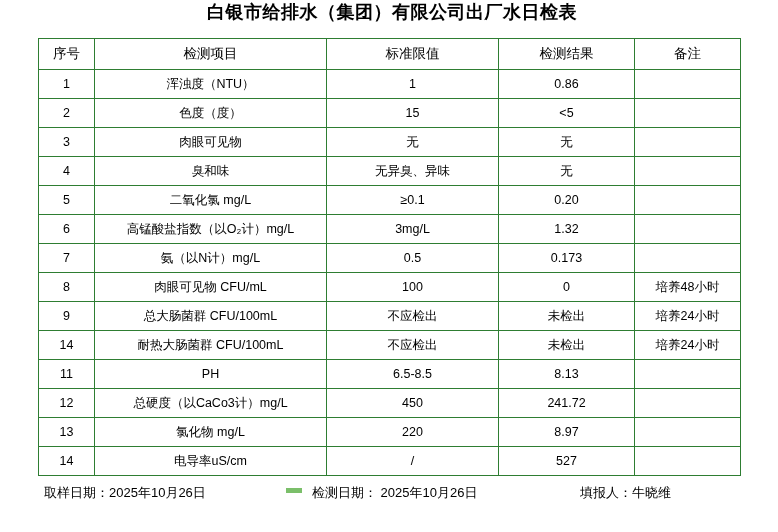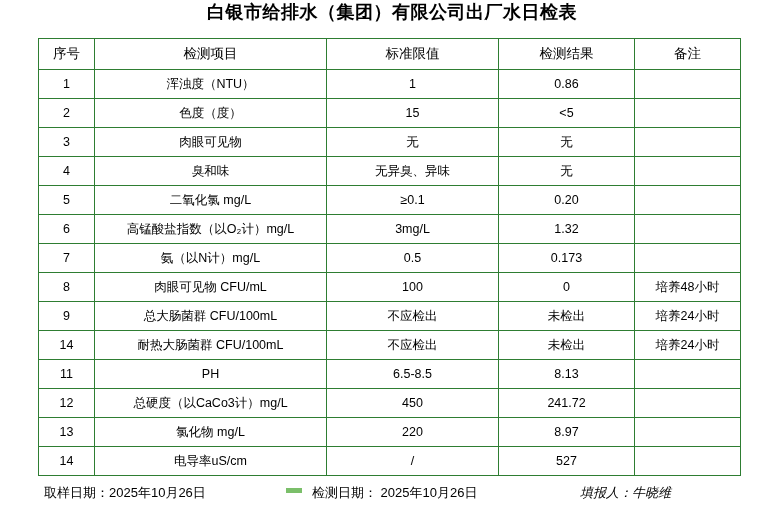--- a/index.html
+++ b/index.html
@@ -61,21 +61,21 @@
     font-size: 13px;
   }
   .footer {
     display: flex;
     padding: 8px 44px 0 44px;
     font-size: 13px;
     align-items: center;
   }
   .footer .f1 { width: 268px; text-align: left; }
   .footer .f2 { width: 268px; text-align: left; }
-  .footer .f3 { flex: 1; text-align: left; font-style: italic; }
+  .footer .f3 { flex: 1; text-align: left; }
   .green-mark {
     position: absolute;
     left: 286px;
     top: 488px;
     width: 16px;
     height: 5px;
     background: #7bbf6a;
   }
 </style>
 </head>

